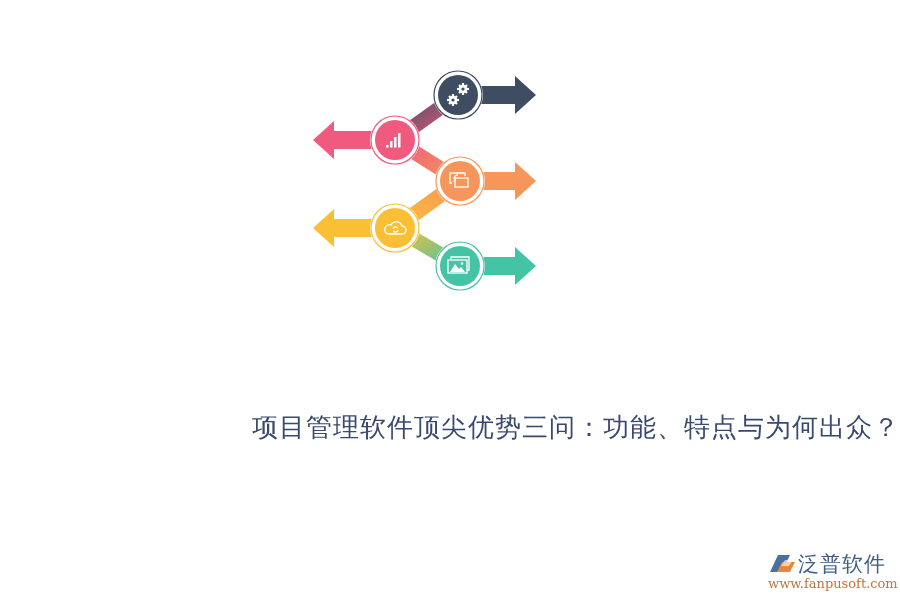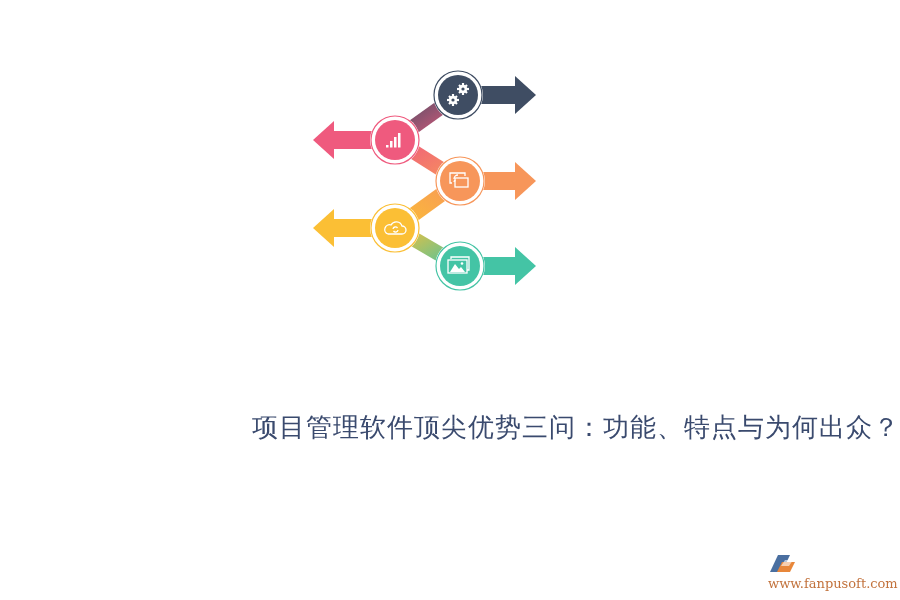--- a/index.html
+++ b/index.html
@@ -141,14 +141,15 @@
 </svg>
 
 <div class="title">项目管理软件顶尖优势三问：功能、特点与为何出众？</div>
 
 <div class="logo">
   <svg class="logo-mark" width="30" height="24" viewBox="0 0 30 24">
     <polygon points="2,20 10,3 22,3 14,20" fill="#4a6fa0"></polygon>
     <polygon points="9,20 14,10 27,10 22,20" fill="#e8873a"></polygon>
     <polygon points="13,14 17,8 25,8 21,14" fill="#ffffff" opacity="0.6"></polygon>
   </svg>
+  <span class="logo-name">泛普软件</span>
   <span class="logo-url">www.fanpusoft.com</span>
 </div>
 
 </body></html>

